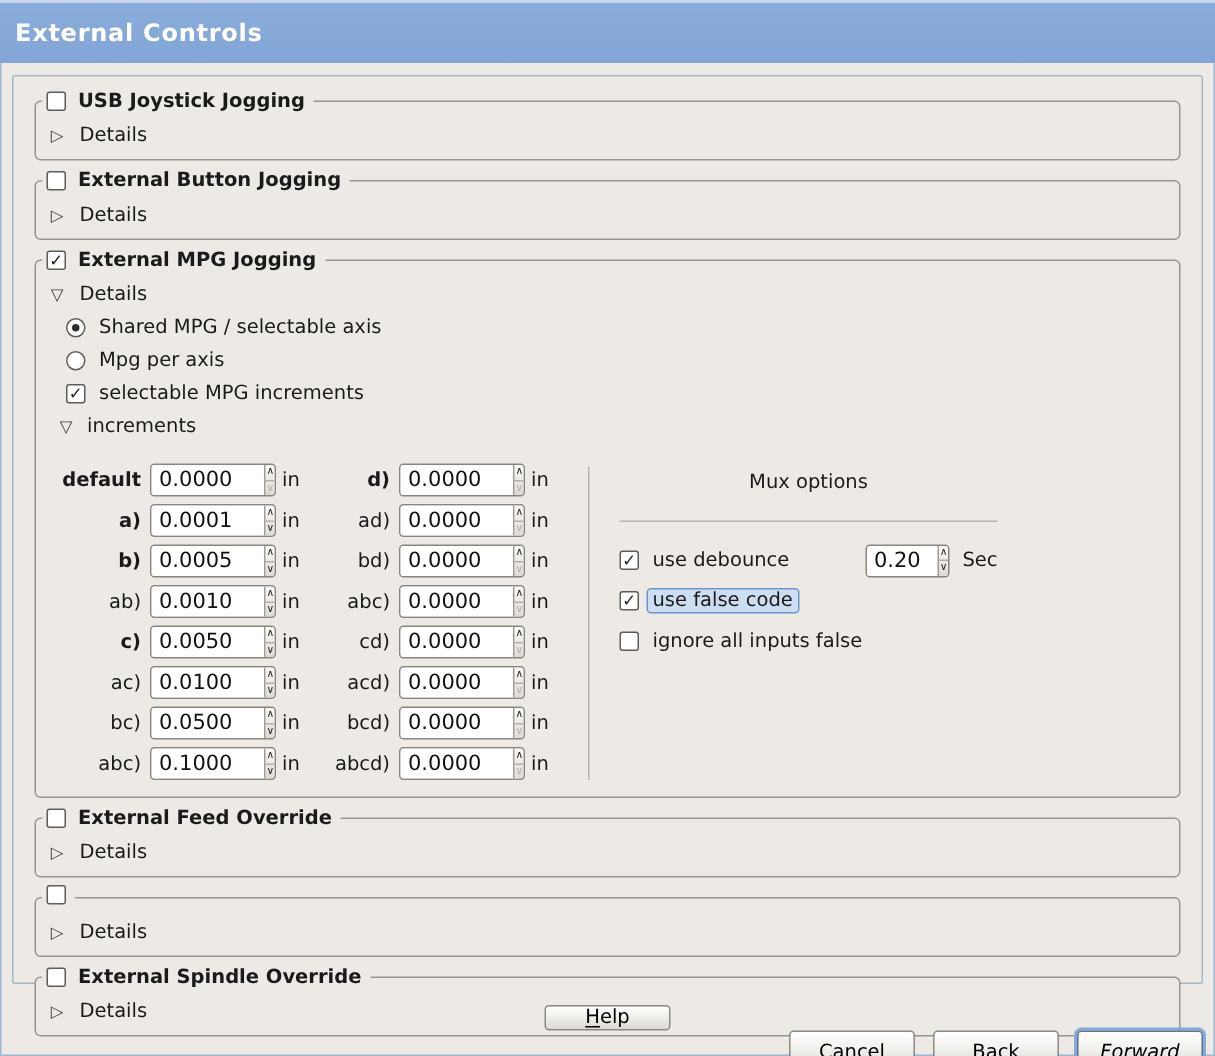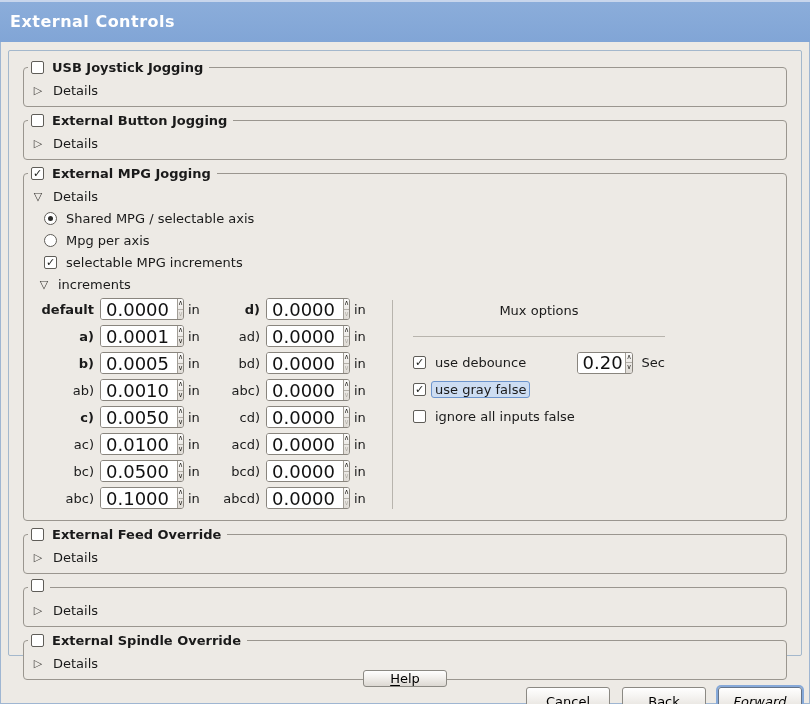--- a/index.html
+++ b/index.html
@@ -45,36 +45,36 @@
   .cb {
     width:13px; height:13px; background:#fff; border:1px solid #5f5d58; border-radius:2px;
     display:inline-flex; align-items:center; justify-content:center;
     font-size:11px; font-weight:bold; color:#21221f; flex:0 0 13px; line-height:11px;
   }
   .rb { width:13px; height:13px; background:#fff; border:1px solid #5f5d58; border-radius:50%;
         position:relative; flex:0 0 13px; }
   .rb.sel::after { content:""; position:absolute; inset:3px; border-radius:50%; background:#2c2c2a; }
 
   
-  .inc-wrap { display:flex; align-items:stretch; margin:3px 0 6px -6px;gap:12px; }
+  .inc-wrap { display:flex; align-items:stretch; margin:14px 0 6px -6px;gap:12px; }
   .inc-grid {
     display:grid;
     grid-template-columns:58px 84px 24px 46px 84px 16px;
     column-gap:4px; row-gap:5px; align-items:center;
   }
   .glabel { text-align:right; padding-right:2px; white-space:nowrap; }
   .bold { font-weight:bold; }
   .unit { text-align:left; }
   .spin {
     display:flex; height:22px; background:#fff;
     border:1px solid #89857e; border-radius:3px; overflow:hidden;
   }
   .spin input {
     flex:1 1 auto; min-width:0; border:none; outline:none; background:#fff;
-    font-family:"DejaVu Sans","Liberation Sans",sans-serif; font-size:18px; padding:0 0 0 5px; color:#111;
+    font-family:"DejaVu Sans","Liberation Sans",sans-serif; font-size:14px; padding:0 0 0 5px; color:#111;
   }
   .steppers { width:15px; display:flex; flex-direction:column; border-left:1px solid #a19d96;
               background:linear-gradient(#fbfaf9,#dedad4); }
   .step { flex:1; font-size:7px; line-height:9px; text-align:center; color:#26251f; cursor:default; }
   .step.up { border-bottom:1px solid #b3afa8; }
   .step.dim { color:#b4b0a9; }
 
   .vdivider { width:1px; background:#b8b4ad; margin:2px 8px 0 10px; }
 
   .mux { width:252px; padding-top:2px; }
@@ -325,21 +325,21 @@
               <span class="steppers">
                 <span class="step up">∧</span>
                 <span class="step down">∨</span>
               </span>
             </span>
             <span>Sec</span>
           </div>
 
           <div class="mux-row">
             <span class="cb">✓</span>
-            <span class="focus-label">use gray false</span>
+            <span class="focus-label">use false code</span>
           </div>
 
           <div class="mux-row">
             <span class="cb"></span>
             <span>ignore all inputs false</span>
           </div>
         </div>
       </div>
     </div>
   </div>

